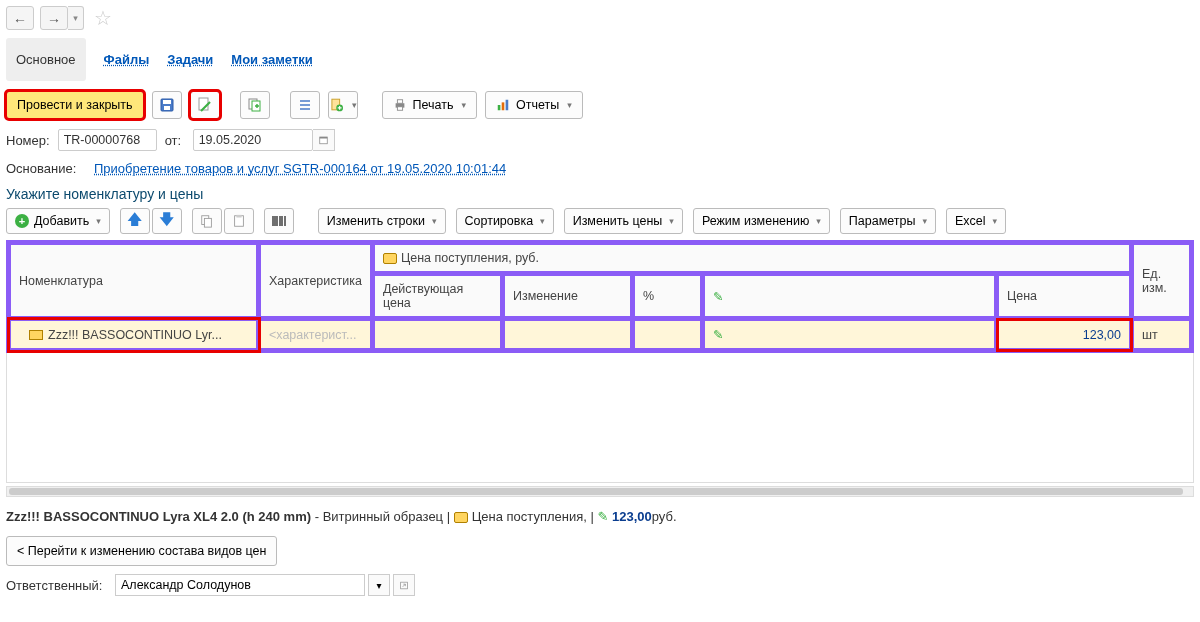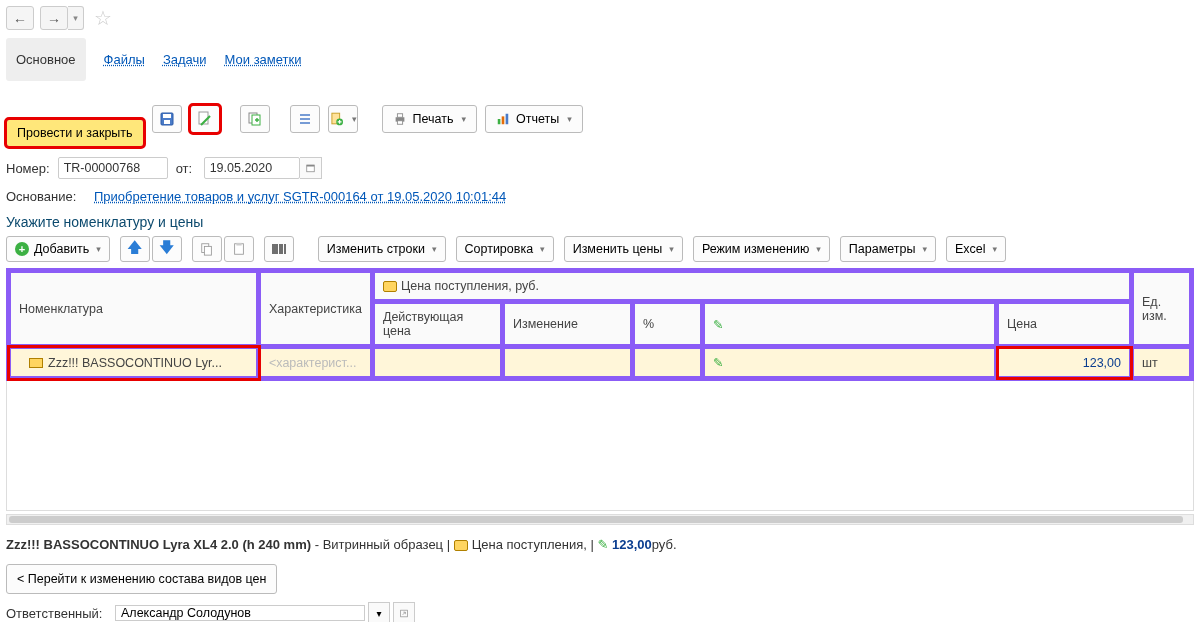--- a/index.html
+++ b/index.html
@@ -62,20 +62,21 @@
   }
   .tab.active {
     background: #eee;
     padding: 14px 10px;
     border-radius: 3px;
     color: #333;
   }
   .tab.link {
     color: #0057b8;
     text-decoration: underline dotted;
+    font-weight: bold;
   }
   .toolbar-row {
     display: flex;
     align-items: center;
     gap: 8px;
     margin-bottom: 10px;
   }
   .btn {
     height: 28px;
     border: 1px solid #bbb;
@@ -87,21 +88,21 @@
     gap: 6px;
     font-size: 12.5px;
     cursor: pointer;
   }
   .btn-icon {
     width: 30px;
     justify-content: center;
     padding: 0;
   }
   .highlight-red { outline: 3px solid #e80000; outline-offset: -1px; }
-  .btn-yellow { background: #ffe77a; margin-top: 28px; }
+  .btn-yellow { background: #ffe77a; }
   .caret { font-size: 9px; color: #777; margin-left: 2px; }
   .form-row {
     display: flex;
     align-items: center;
     gap: 8px;
     font-size: 13px;
     margin-bottom: 10px;
   }
   .label { color: #333; min-width: 38px; }
   .input {
@@ -213,21 +214,21 @@
   .status-row b { font-weight: bold; }
   .pencil { color: #3cb043; }
   .responsible-row {
     display: flex;
     align-items: center;
     gap: 4px;
     margin-top: 8px;
   }
   .responsible-input {
     border: 1px solid #ccc;
-    height: 16px;
+    height: 22px;
     padding: 0 5px;
     width: 250px;
     font-size: 12.5px;
   }
   .attach-btn {
     width: 22px; height: 22px;
     border: 1px solid #ccc;
     background: #fafafa;
     display: inline-flex;
     align-items: center; justify-content: center;
@@ -314,23 +315,23 @@
         <rect x="6.5" y="5" width="3" height="9" fill="#e36c09"></rect>
         <rect x="11" y="2" width="3" height="12" fill="#4a7bc8"></rect>
       </svg>
     <span>Отчеты</span>
       <span class="caret">▾</span>
   </button>
 </div>
 
 <div class="form-row">
   <span class="label">Номер:</span>
-  <input class="input" style="width: 110px;" value="TR-00000768">
+  <input class="input" style="width: 99px;" value="TR-00000768">
   <span class="label" style="min-width:20px">от:</span>
-  <input class="input" style="width: 96px;" value="19.05.2020">
+  <input class="input" style="width: 120px;" value="19.05.2020">
   <button class="date-cal-btn">
     <svg width="12" height="12" viewBox="0 0 12 12">
         <rect x="1" y="2" width="10" height="9" fill="#fff" stroke="#888"></rect>
         <rect x="1" y="2" width="10" height="2" fill="#888"></rect>
       </svg>
   </button>
 </div>
 
 <div class="form-row">
   <span class="label" style="min-width:80px">Основание:</span>

